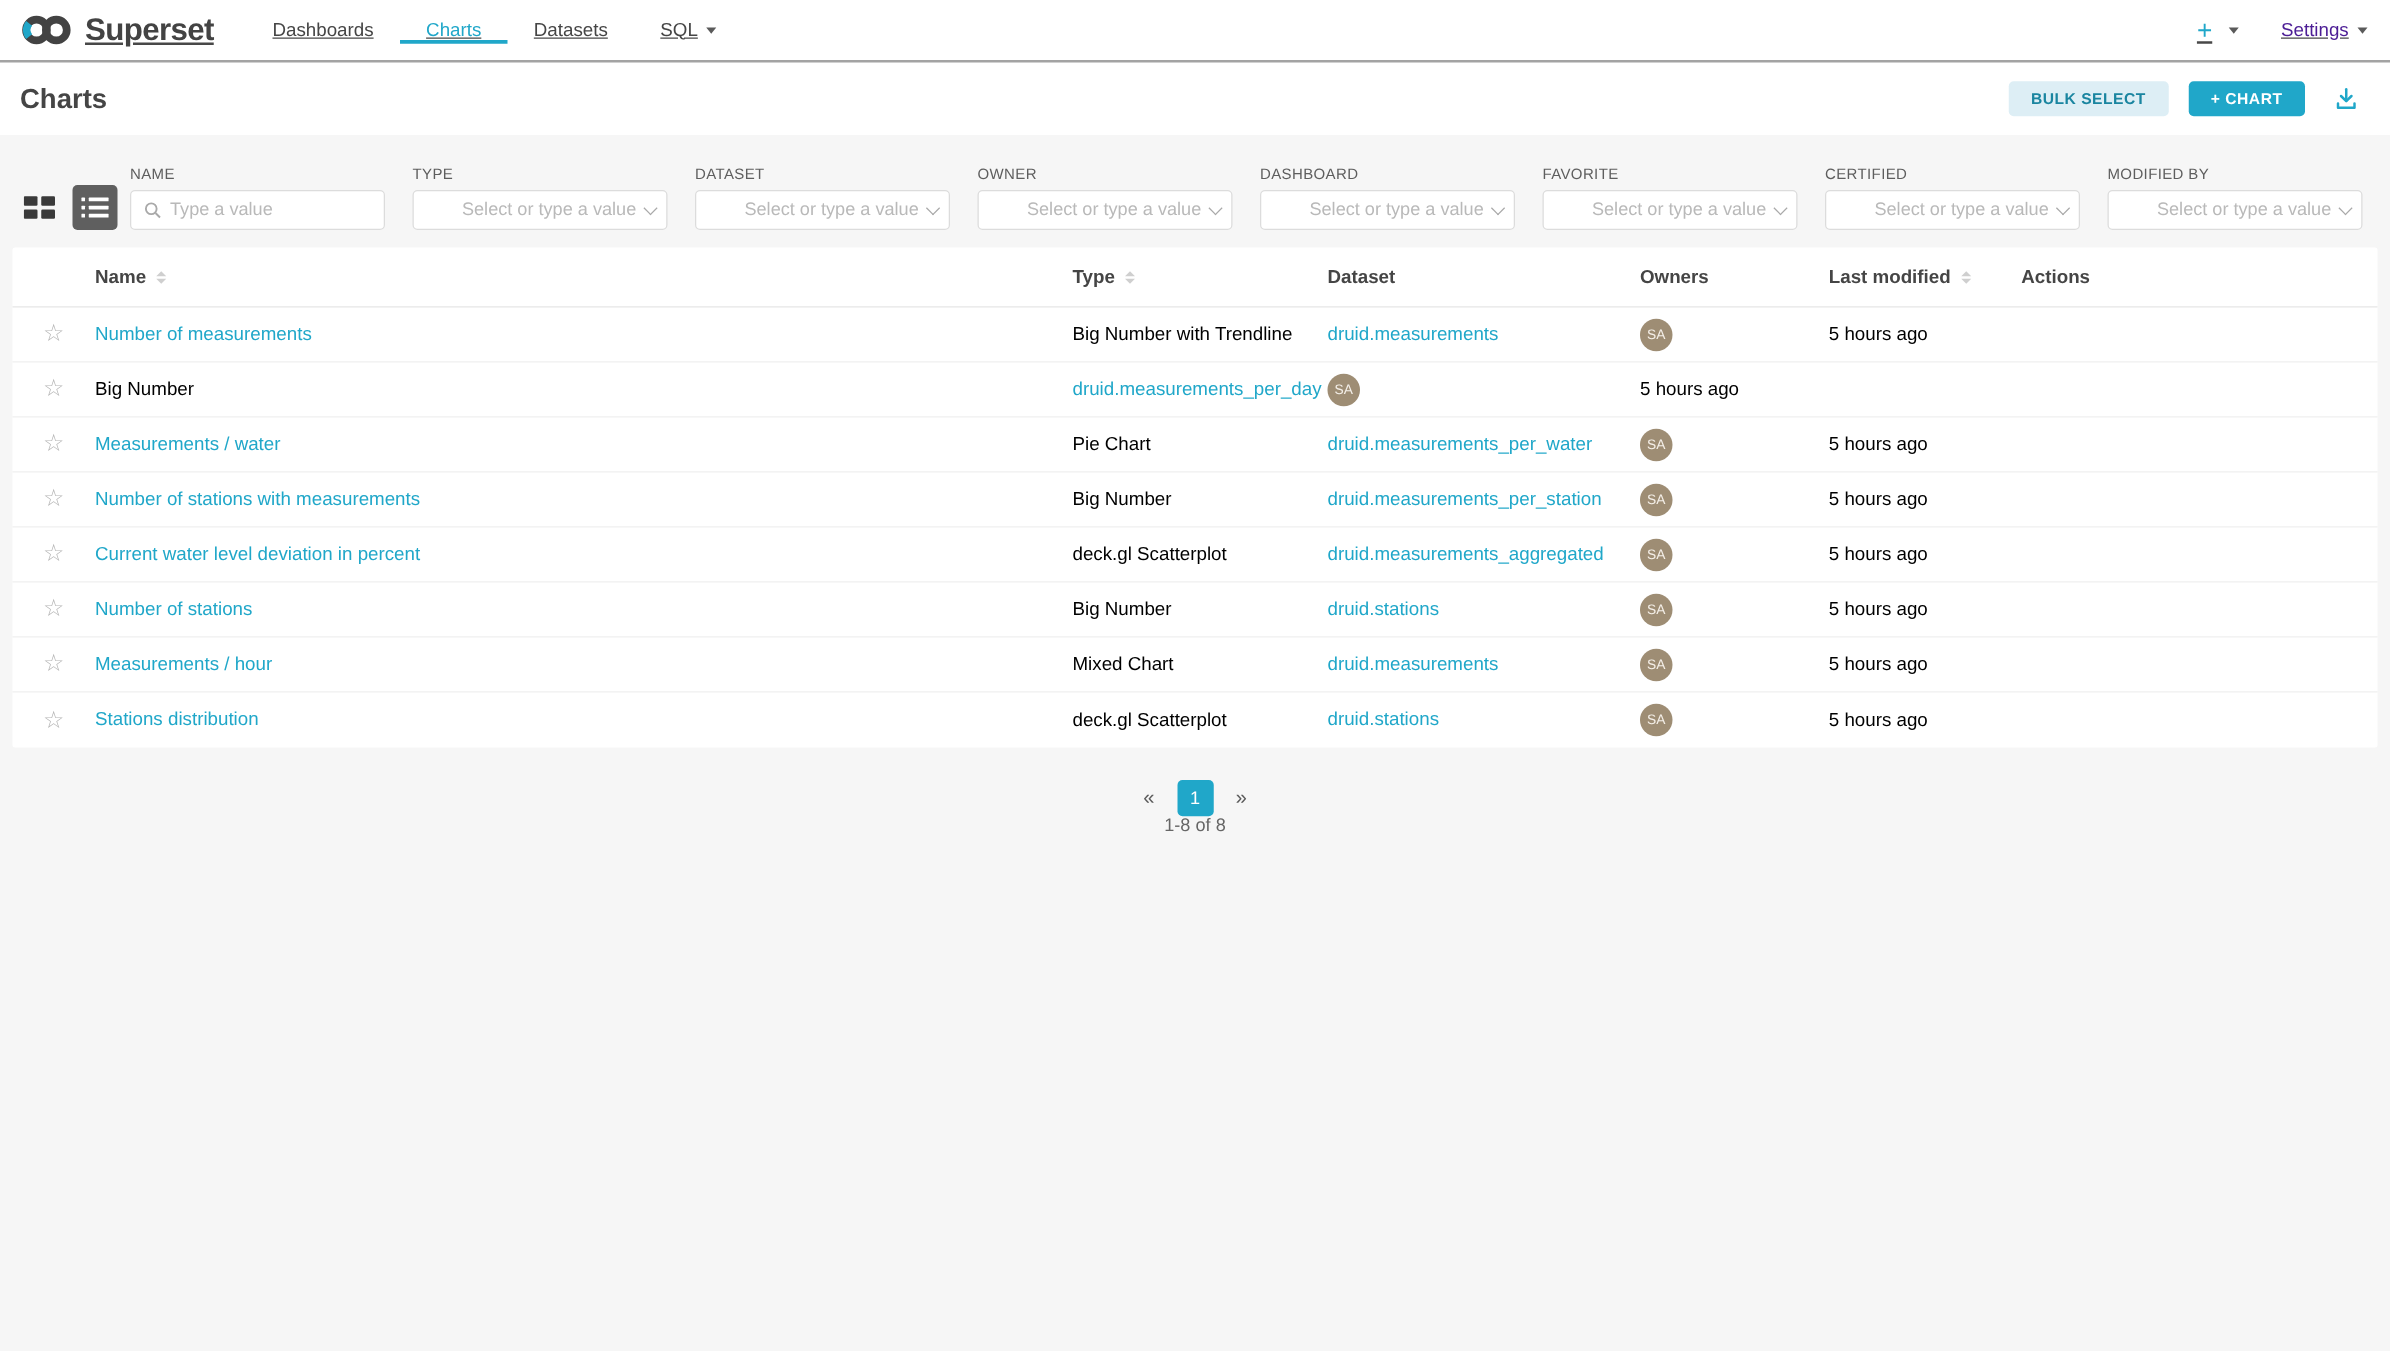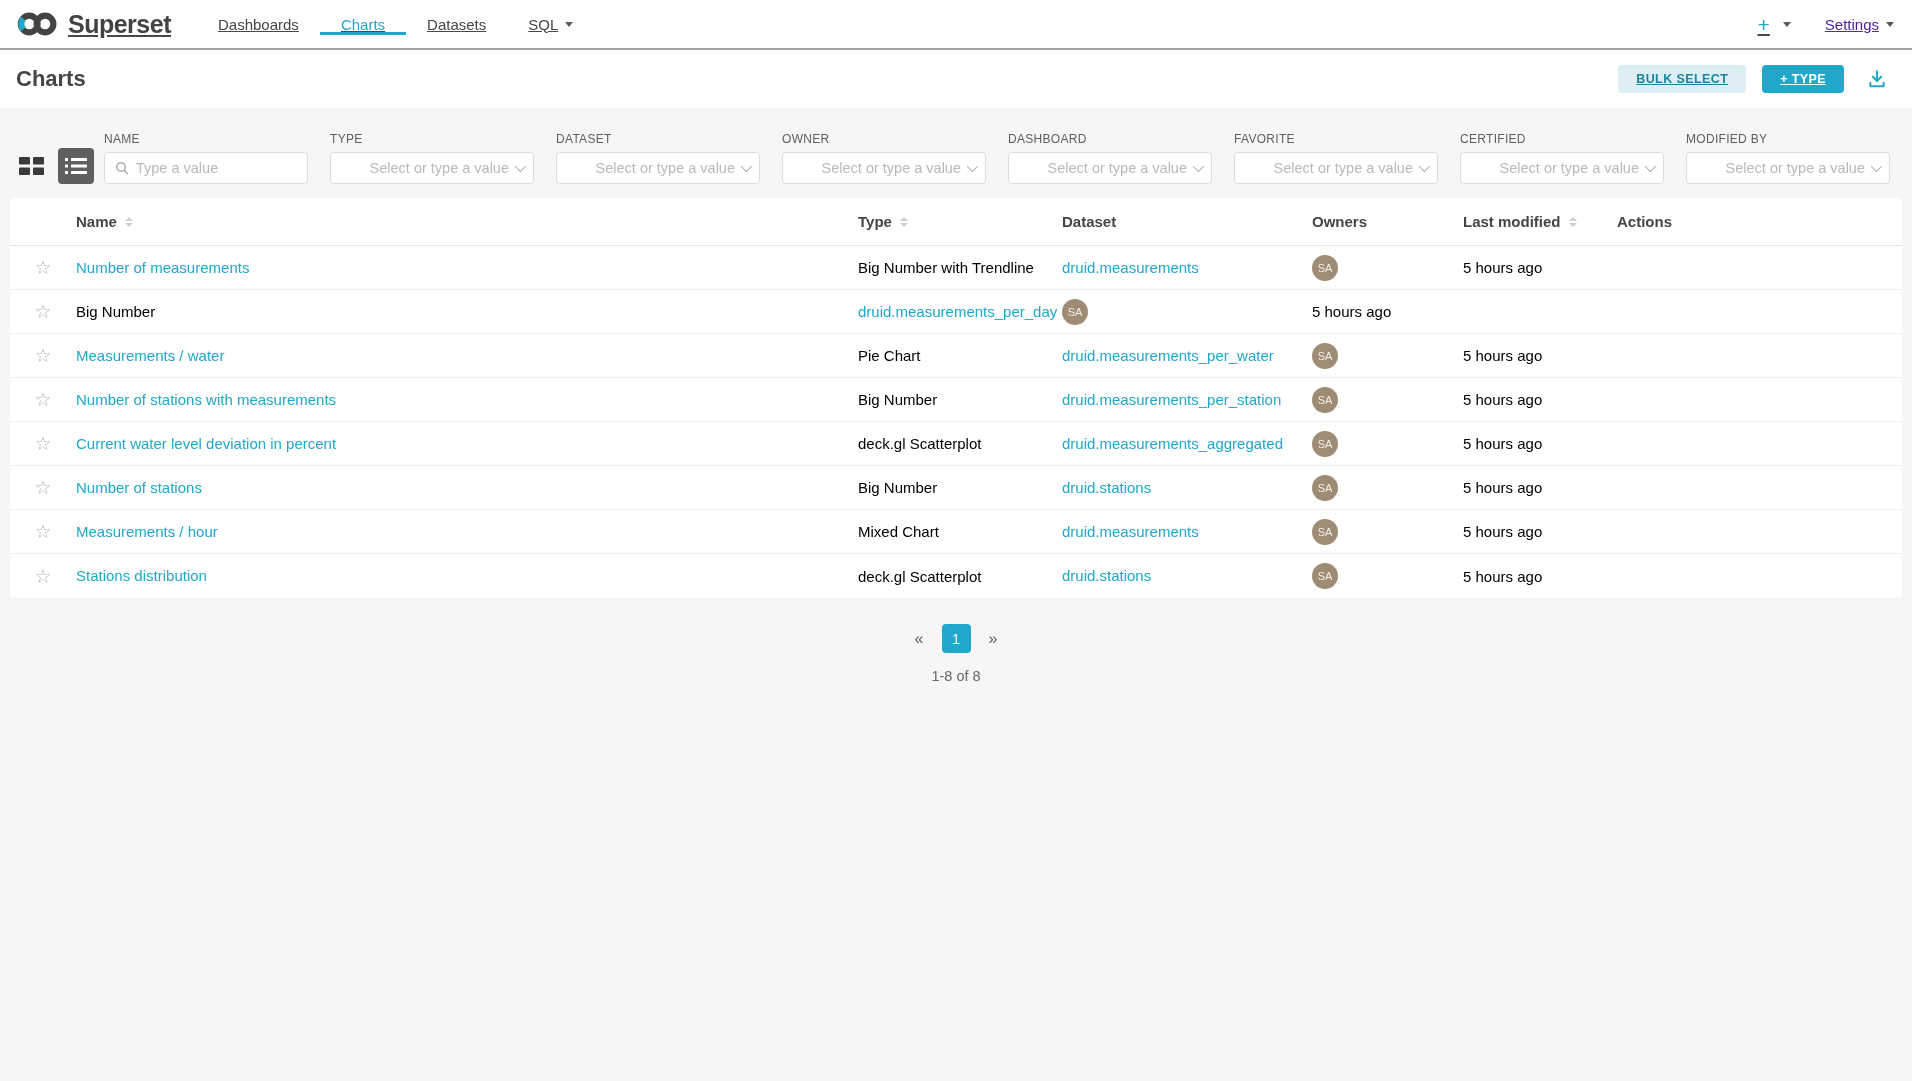--- a/index.html
+++ b/index.html
@@ -42,21 +42,21 @@
   .settings-btn{display:flex;align-items:center;font-size:15px;color:#4c1d95;cursor:pointer;}
   
   .page-header{
     height:58px;background:#fff;display:flex;align-items:center;
     padding:0 24px 0 16px;
   }
   .page-title{font-size:22px;font-weight:bold;color:#454545;}
   .header-actions{margin-left:auto;display:flex;align-items:center;gap:16px;}
   .btn{
     border:none;border-radius:4px;font-family:inherit;font-weight:bold;
-    font-size:12.5px;letter-spacing:0.4px;padding:0 18px;height:28px;cursor:pointer;text-decoration:underline;
+    font-size:12.5px;letter-spacing:0.4px;padding:0 18px;height:28px;cursor:pointer;
   }
   .btn-secondary{background:#ddeef5;color:#1a85a0;}
   .btn-primary{background:var(--accent);color:#fff;}
   .export-btn{background:none;border:none;cursor:pointer;margin-left:6px;display:flex;align-items:center;}
   
   .filter-bar{
     display:flex;align-items:flex-end;padding:24px 16px 0 16px;
   }
   .view-toggles{display:flex;align-items:center;gap:12px;margin-right:10px;height:36px;}
   .toggle-card{display:flex;align-items:center;justify-content:center;width:30px;height:30px;cursor:pointer;}
@@ -111,21 +111,21 @@
     width:26px;height:26px;border-radius:50%;background:#9e8d74;color:#f4efe8;
     font-size:11px;display:flex;align-items:center;justify-content:center;cursor:default;
   }
   
   .pagination{margin-top:26px;display:flex;justify-content:center;align-items:center;gap:14px;}
   .page-nav{font-size:16px;color:#5c5c5c;cursor:pointer;padding:0 4px;}
   .page-num{
     min-width:29px;height:29px;border-radius:4px;background:var(--accent);color:#fff;
     font-size:14.5px;display:flex;align-items:center;justify-content:center;cursor:pointer;
   }
-  .page-summary{margin-top:15px;text-align:center;font-size:14.5px;color:#666;}
+  .page-summary{text-align:center;font-size:14.5px;color:#666;}
 </style>
 </head>
 <body>
 
 <nav class="topnav">
   <div class="brand">
     <span style="display:flex;">
       <svg width="44" height="28" viewBox="0 0 50 30">
         <circle cx="15" cy="15" r="9.5" fill="none" stroke="#434343" stroke-width="7"></circle>
         <circle cx="33" cy="15" r="9.5" fill="none" stroke="#434343" stroke-width="7"></circle>
@@ -149,21 +149,21 @@
       <span>Settings</span>
       <span class="nav-caret"></span>
     </div>
   </div>
 </nav>
 
 <header class="page-header">
   <h1 class="page-title">Charts</h1>
   <div class="header-actions">
     <button class="btn btn-secondary">BULK SELECT</button>
-    <button class="btn btn-primary">+ TYPE</button>
+    <button class="btn btn-primary">+ CHART</button>
     <button class="export-btn">
       <span style="display:flex;">
         <svg width="22" height="22" viewBox="0 0 20 20" fill="none" stroke="#20a7c9" stroke-width="1.8" stroke-linecap="round" stroke-linejoin="round">
           <path d="M4 13.5 V16.5 H16 V13.5"></path>
           <line x1="10" y1="3" x2="10" y2="11.5"></line>
           <polyline points="6.2,8 10,11.8 13.8,8"></polyline>
         </svg>
       </span>
     </button>
   </div>

